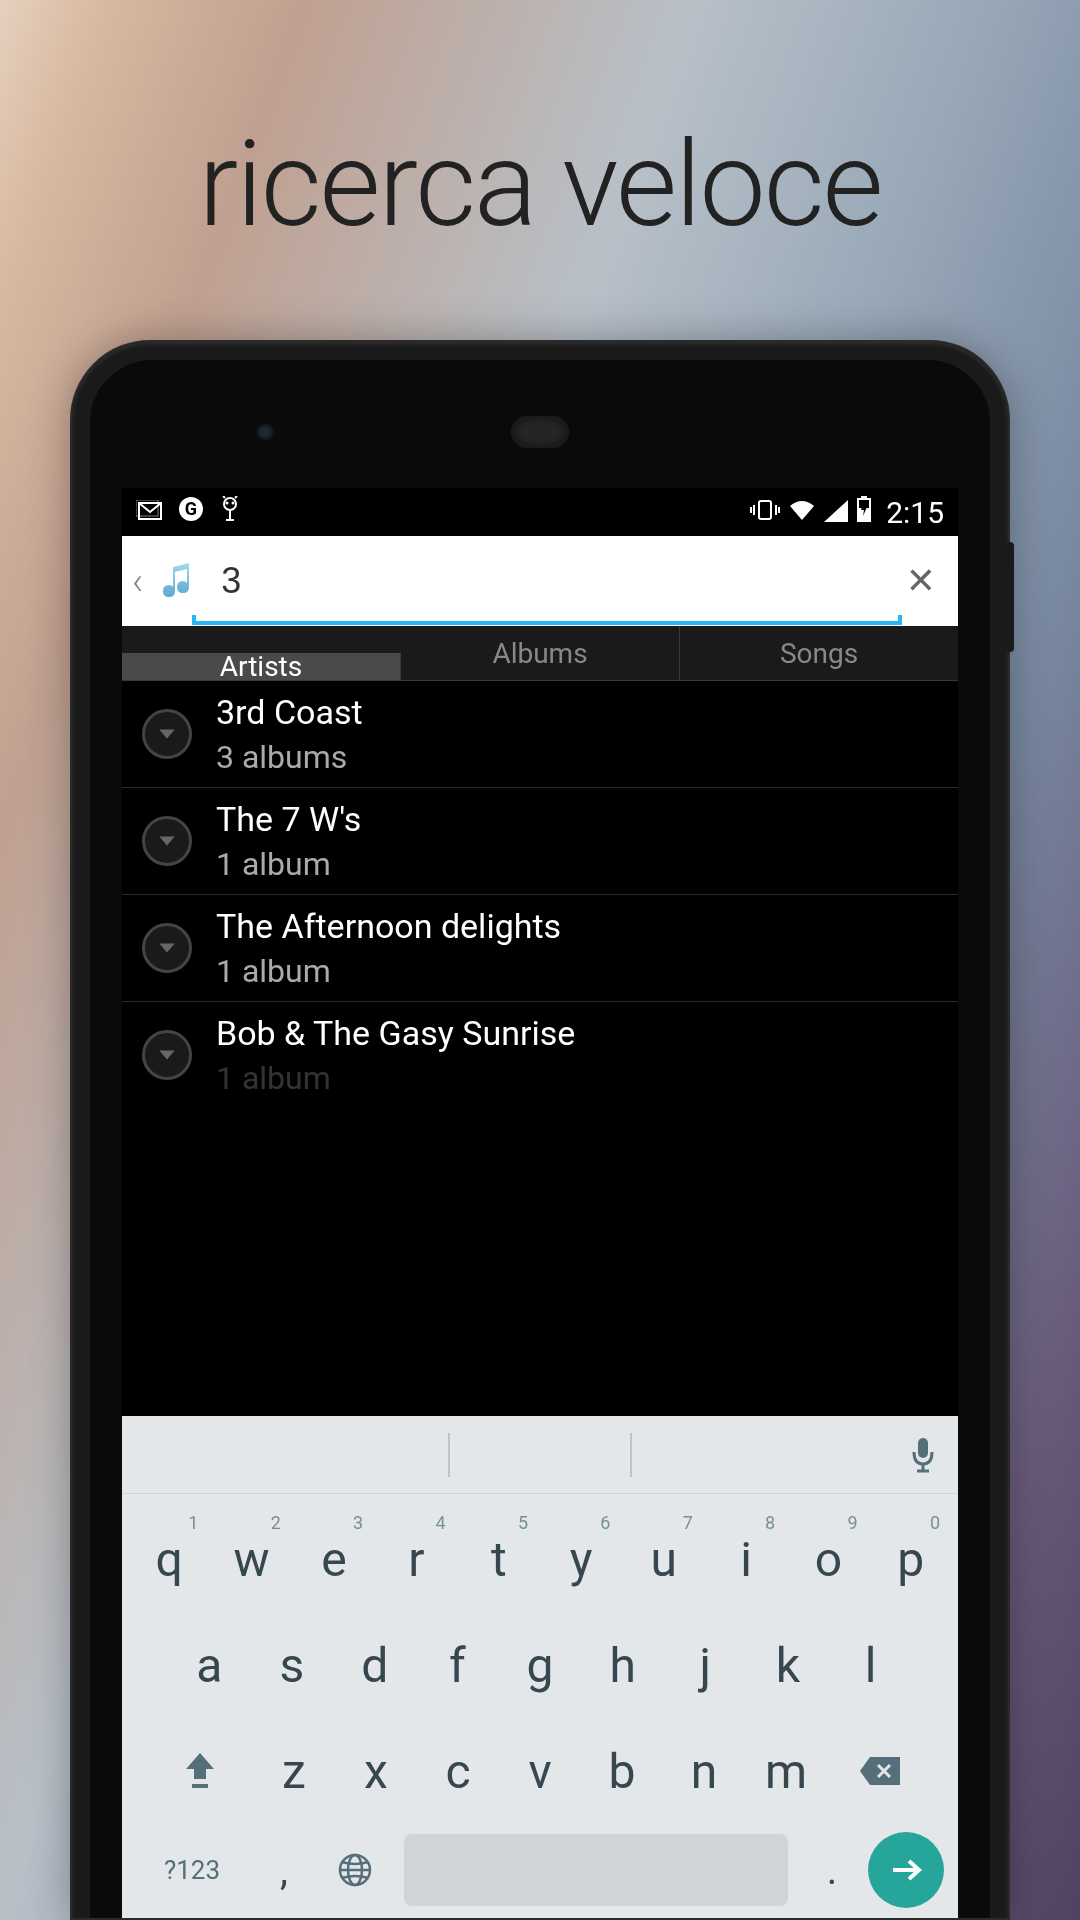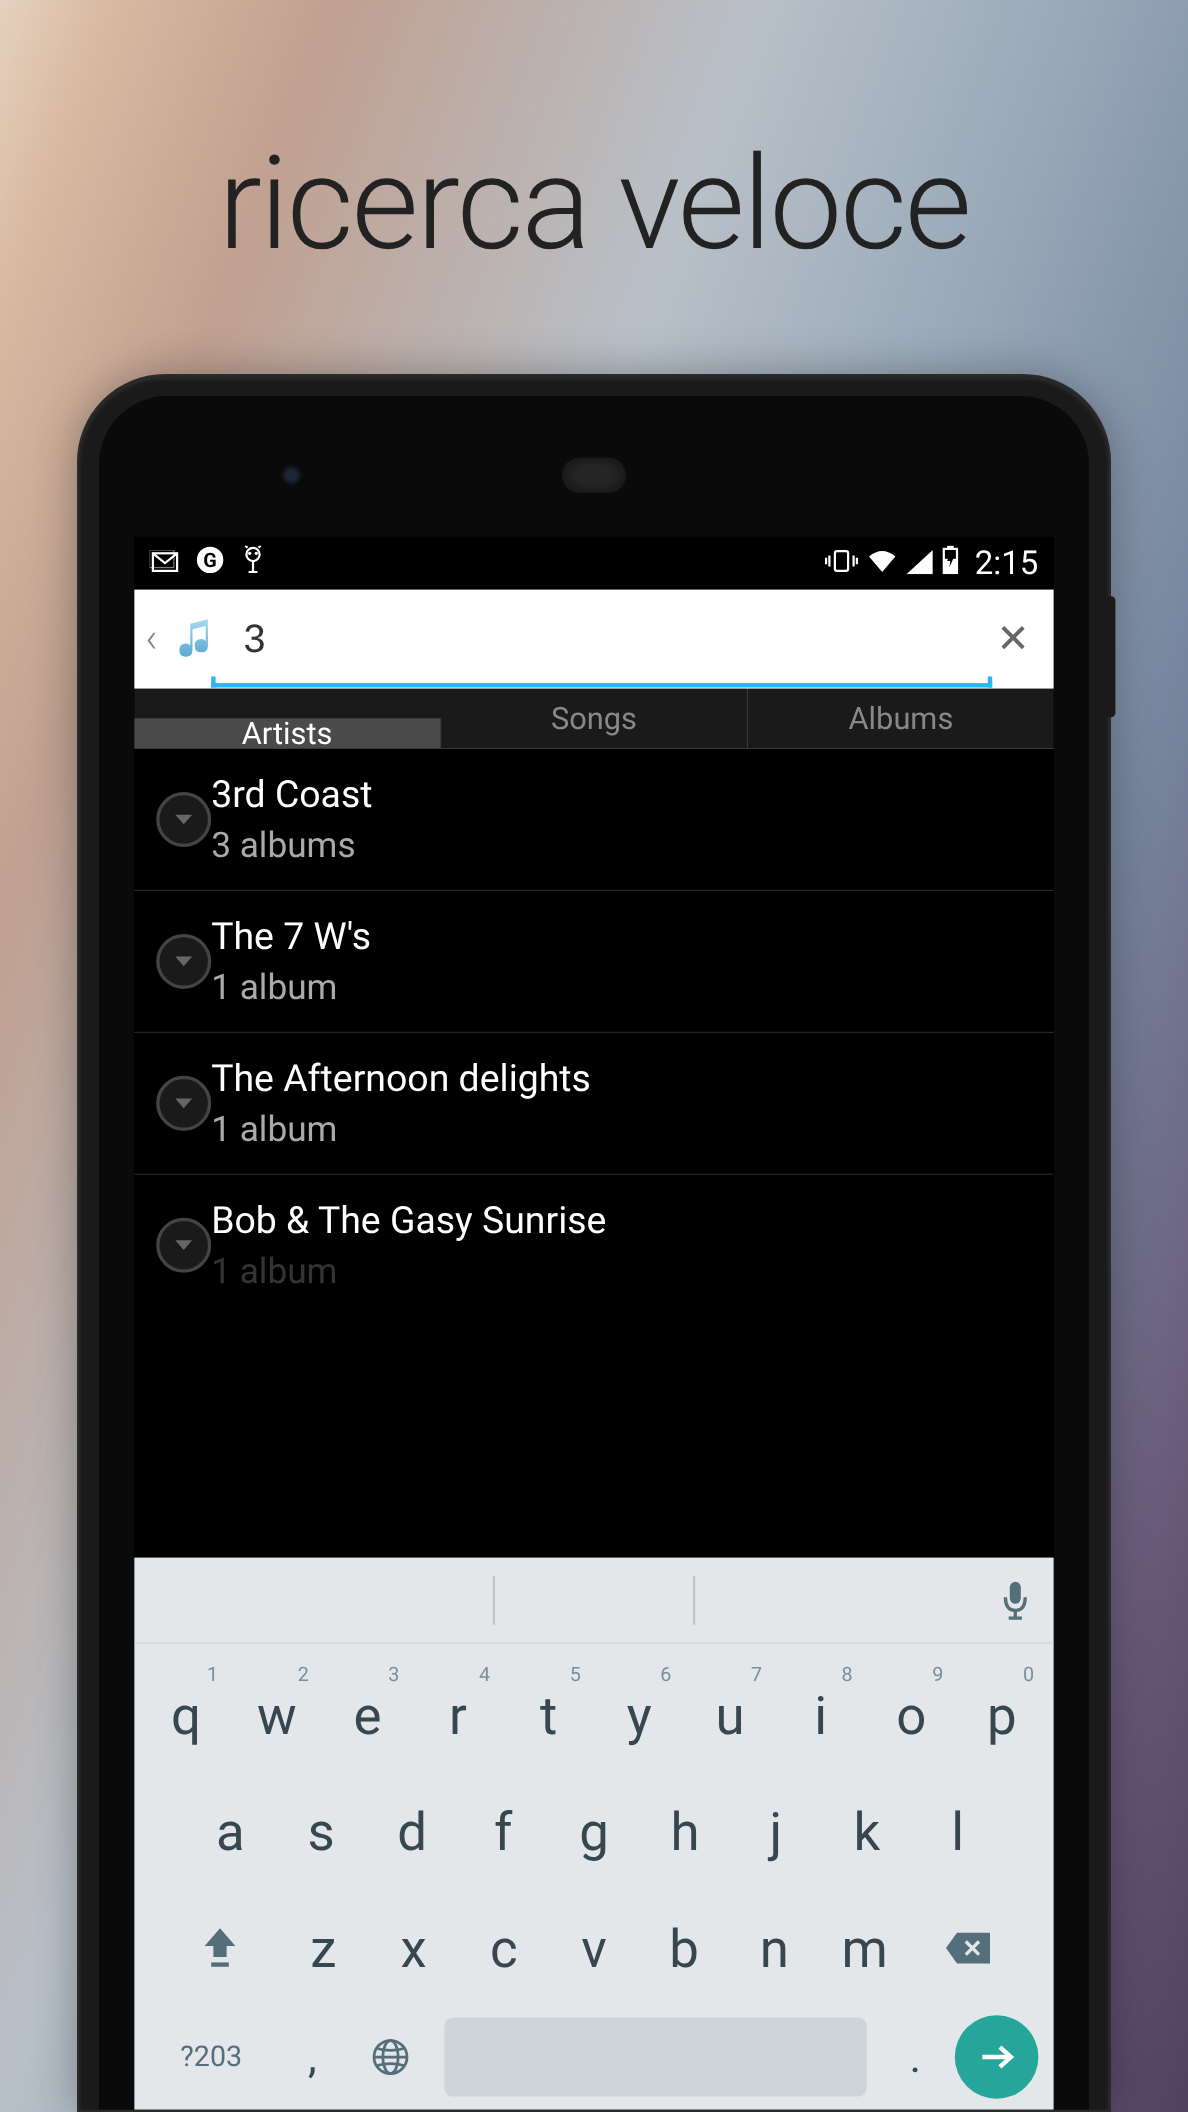--- a/index.html
+++ b/index.html
@@ -147,22 +147,23 @@
   color: #888;
   font-size: 28px;
   border-right: 1px solid #3a3a3a;
 }
 .tab:last-child { border-right: none; }
 .tab.active { background: #4a4a4a; color: #fff; margin-top: 27px; }
 .results { background: #000; }
 .result-row {
   display: flex;
   align-items: center;
-  padding: 22px 20px;
+  padding: 11px 20px;
   border-bottom: 1px solid #2a2a2a;
+  gap: 24px;
 }
 .expand-btn {
   width: 50px;
   height: 50px;
   border: 3px solid #444;
   border-radius: 50%;
   display: flex;
   align-items: center;
   justify-content: center;
   background: #1a1a1a;
@@ -321,24 +322,24 @@
         <input class="search-input" value="3" style="">
         <div class="search-underline"></div>
         <span class="clear-x">✕</span>
       </div>
 
       <div class="tabs">
         <div class="tab active">
             <span>Artists</span>
           </div>
         <div class="tab">
+            <span>Albums</span>
+          </div>
+        <div class="tab">
             <span>Songs</span>
-          </div>
-        <div class="tab">
-            <span>Albums</span>
           </div>
       </div>
 
       <div class="results">
         <div class="result-row">
           <div class="expand-btn">
               <svg viewBox="0 0 20 20">
                 <path d="M3 6 L10 14 L17 6 Z" fill="#666"></path>
               </svg>
             </div>
@@ -502,21 +503,21 @@
               </div>
             <div class="kb-backspace">
               <svg width="44" height="32" viewBox="0 0 44 32">
                   <path d="M12 2 L42 2 L42 30 L12 30 L2 16 Z" fill="#546e7a"></path>
                   <line x1="20" y1="10" x2="32" y2="22" stroke="#e4e7ea" stroke-width="3"></line>
                   <line x1="32" y1="10" x2="20" y2="22" stroke="#e4e7ea" stroke-width="3"></line>
                 </svg>
             </div>
           </div>
           <div class="kb-row4">
-            <div class="kb-sym">?203</div>
+            <div class="kb-sym">?123</div>
             <div class="kb-comma">,</div>
             <div class="kb-globe">
               <svg width="36" height="36" viewBox="0 0 36 36">
                   <circle cx="18" cy="18" r="15" fill="none" stroke="#546e7a" stroke-width="2.5"></circle>
                   <ellipse cx="18" cy="18" rx="7" ry="15" fill="none" stroke="#546e7a" stroke-width="2.5"></ellipse>
                   <line x1="3" y1="18" x2="33" y2="18" stroke="#546e7a" stroke-width="2.5"></line>
                   <path d="M5 10 Q18 14 31 10" fill="none" stroke="#546e7a" stroke-width="2.5"></path>
                   <path d="M5 26 Q18 22 31 26" fill="none" stroke="#546e7a" stroke-width="2.5"></path>
                 </svg>
             </div>

